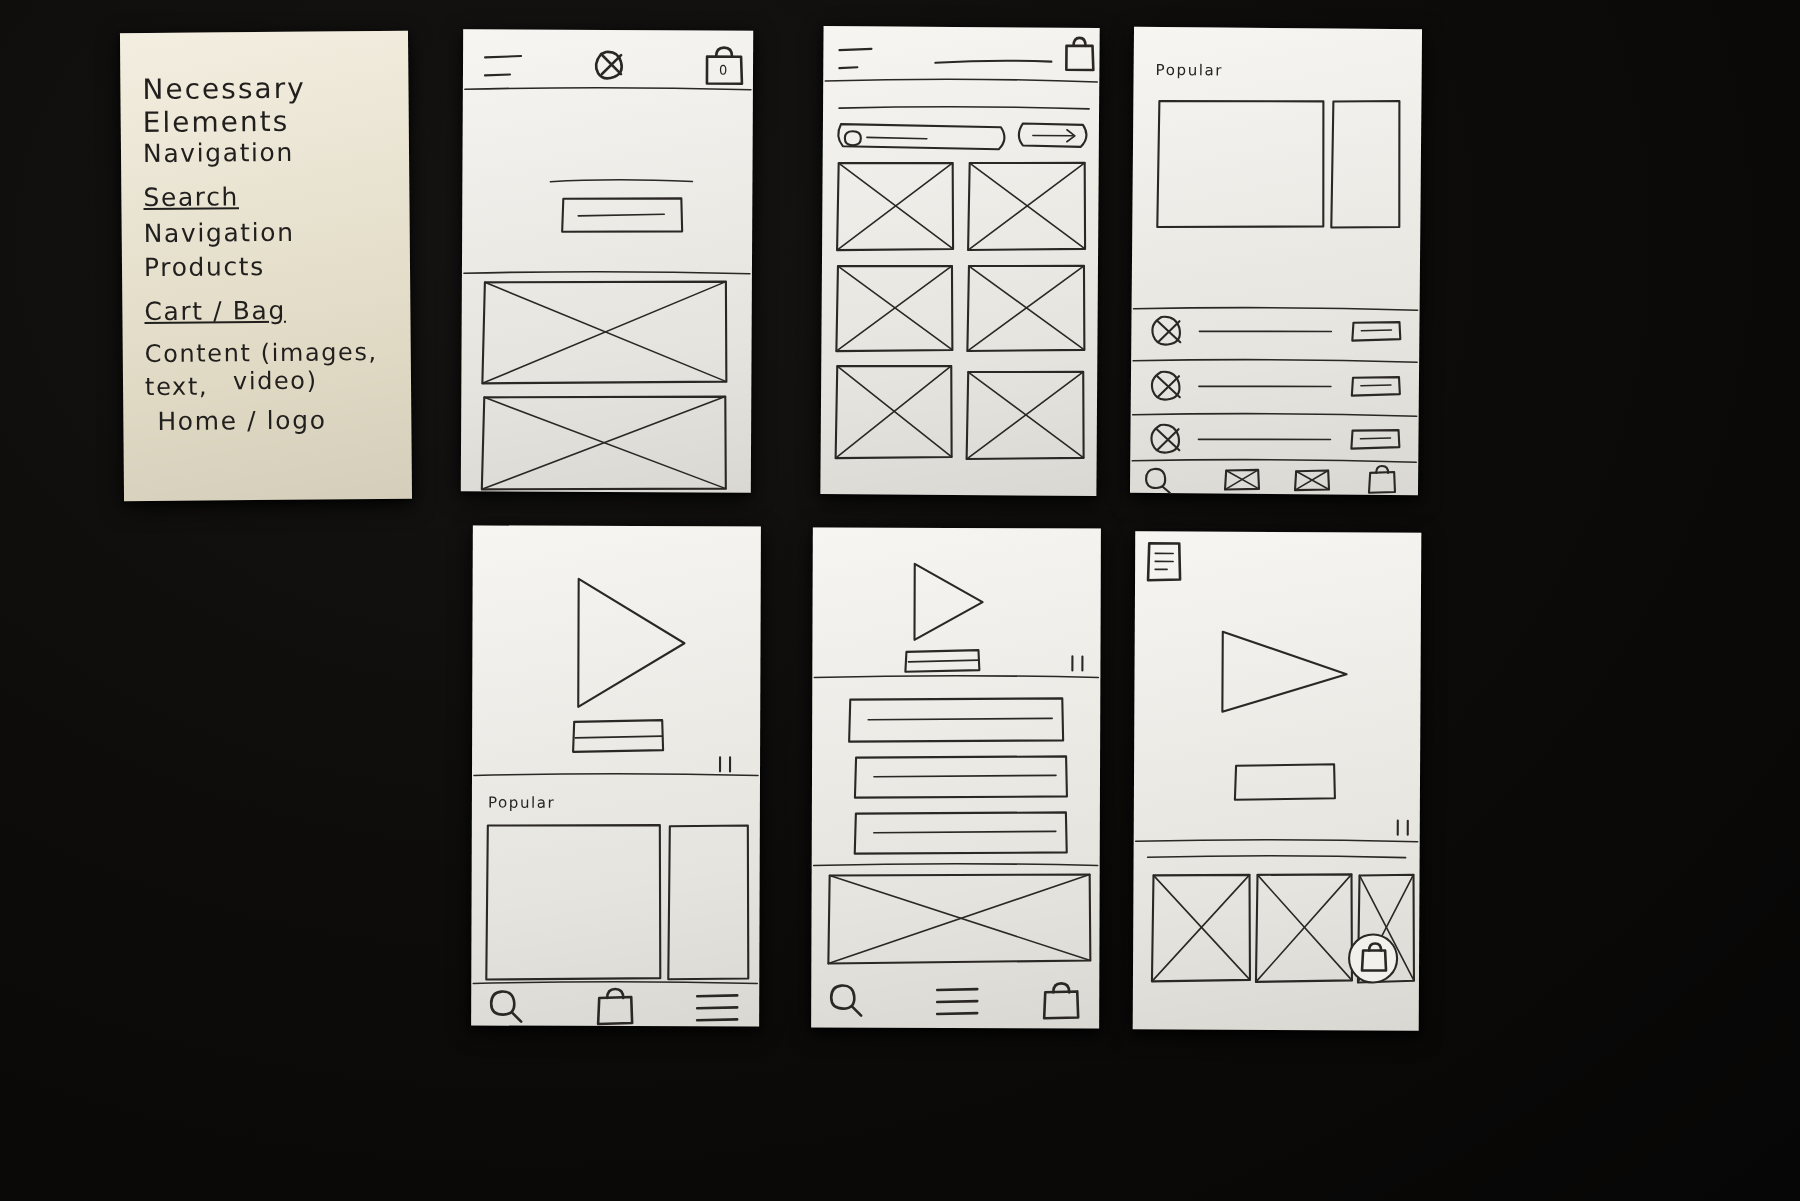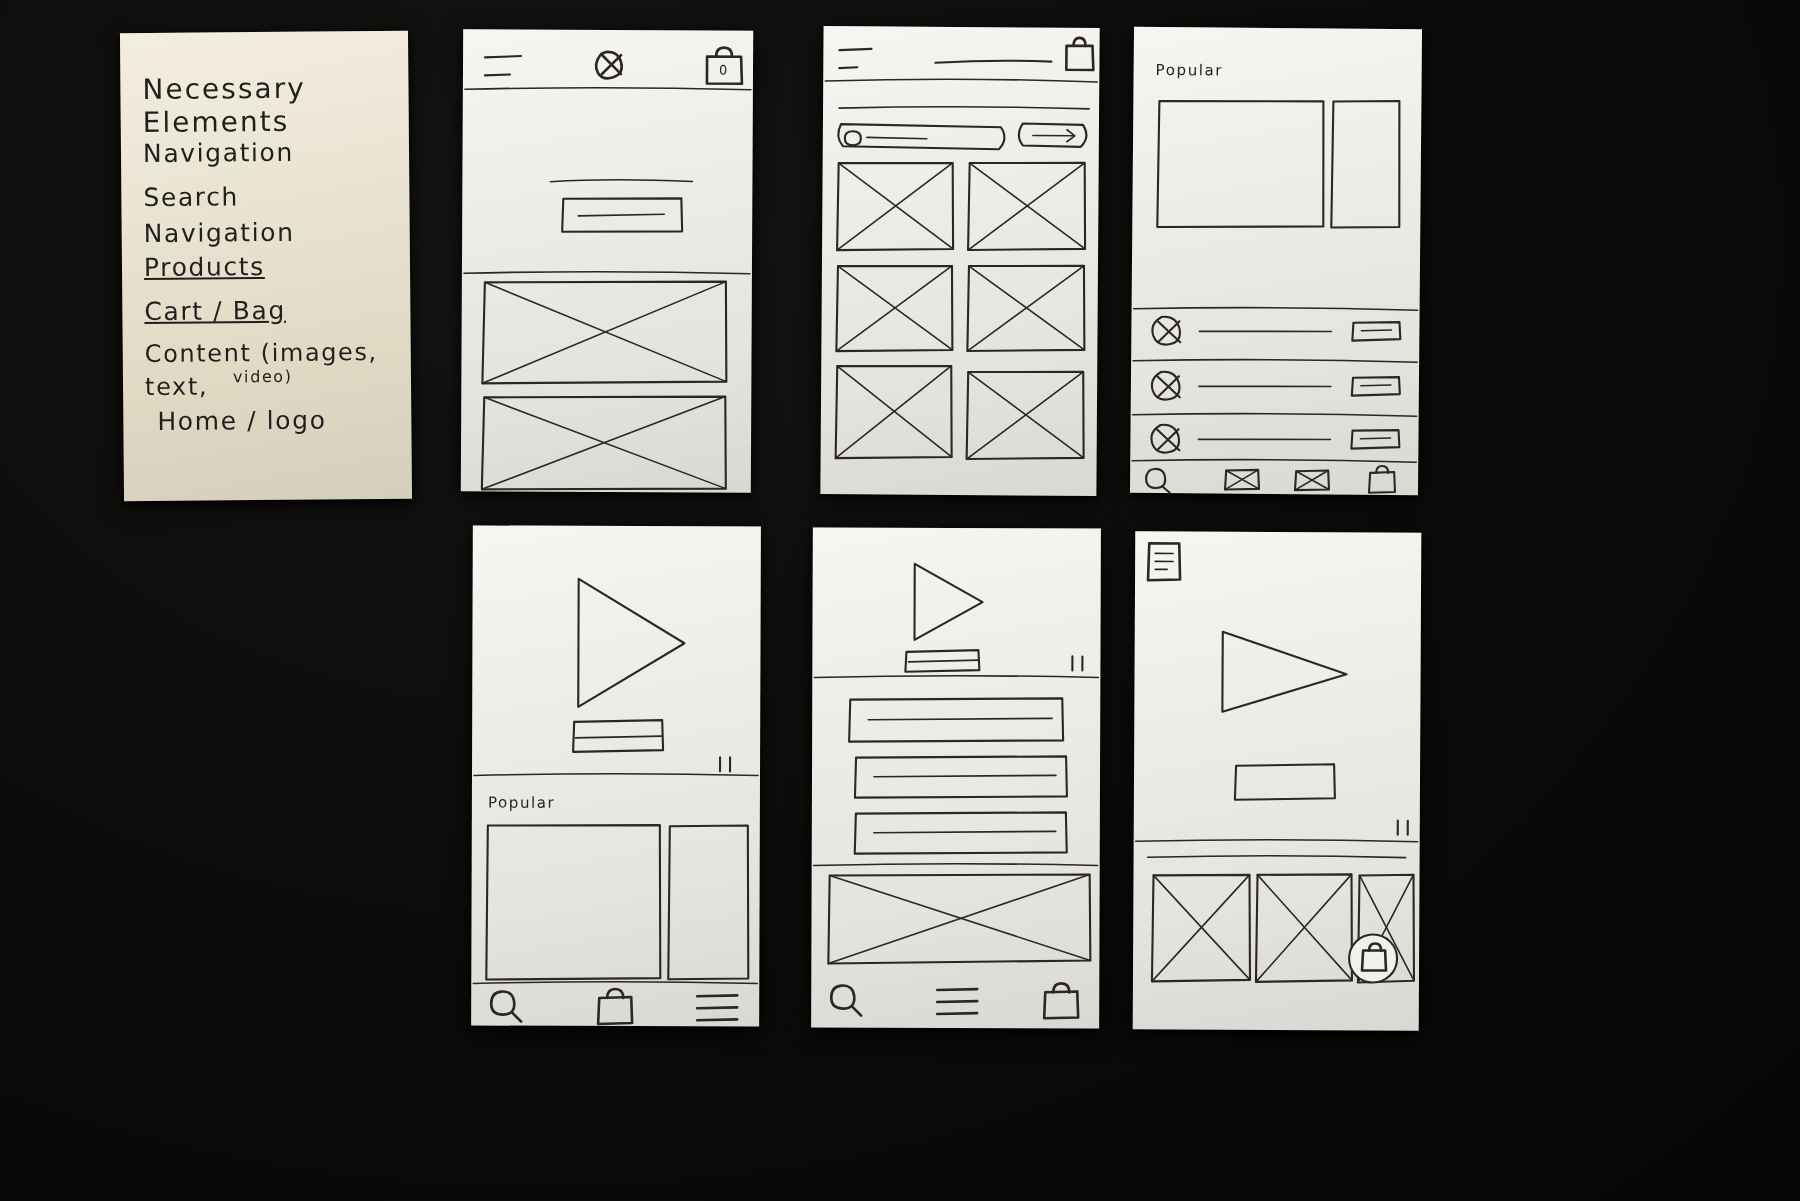--- a/index.html
+++ b/index.html
@@ -89,26 +89,26 @@
 </head>
 <body>
 
 <div class="board"></div>
 
 <div class="card note" style="left:122px; top:32px; width:288px; height:468px; transform: rotate(-0.5deg);">
   <div class="paper-tint"></div>
   <div class="hand note-title" style="position:absolute; left:22px; top:40px;">Necessary Elements</div>
 
   <div class="hand note-item" style="position:absolute; left:22px; top:104px;">Navigation</div>
-  <div class="hand note-item" style="position:absolute; left:22px; top:148px;">Search</div>
+  <div class="hand note-item" style="position:absolute; left:22px; top:148px;text-decoration:underline;">Search</div>
   <div class="hand note-item" style="position:absolute; left:22px; top:184px;">Navigation</div>
-  <div class="hand note-item" style="position:absolute; left:22px; top:218px;text-decoration:underline;">Products</div>
+  <div class="hand note-item" style="position:absolute; left:22px; top:218px;">Products</div>
   <div class="hand note-item" style="position:absolute; left:22px; top:262px;text-decoration:underline;">Cart / Bag</div>
   <div class="hand note-item" style="position:absolute; left:22px; top:305px; font-size:24px;">Content (images, text,</div>
-  <div class="hand note-sub" style="position:absolute; left:110px; top:335px; font-size:16px;">video)</div>
+  <div class="hand note-sub" style="position:absolute; left:110px; top:335px; font-size:24px;">video)</div>
   <div class="hand note-item" style="position:absolute; left:22px; top:372px;margin-left:12px;">Home / logo</div>
 </div>
 
 <div class="card" style="left:462px; top:30px; width:290px; height:462px; transform: rotate(0.3deg);">
   <div class="paper-tint"></div>
   <svg class="ink" width="290" height="462" viewBox="0 0 290 462">
 
     <g>
       <path class="stroke" d="M22 28 L58 26.5"></path>
       <path class="stroke" d="M22 46 L47 45"></path>

